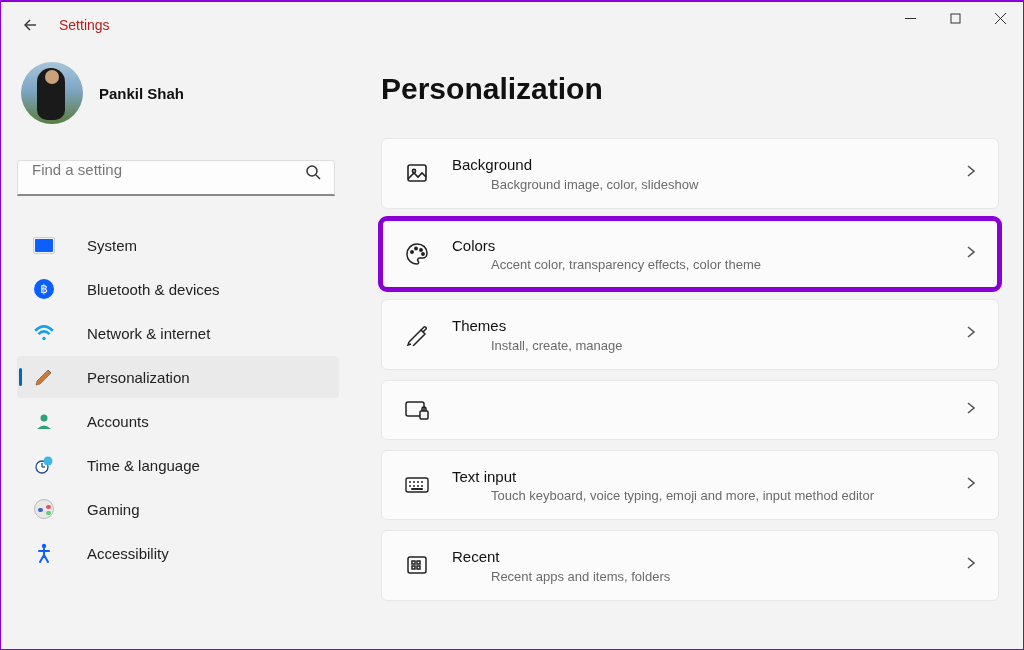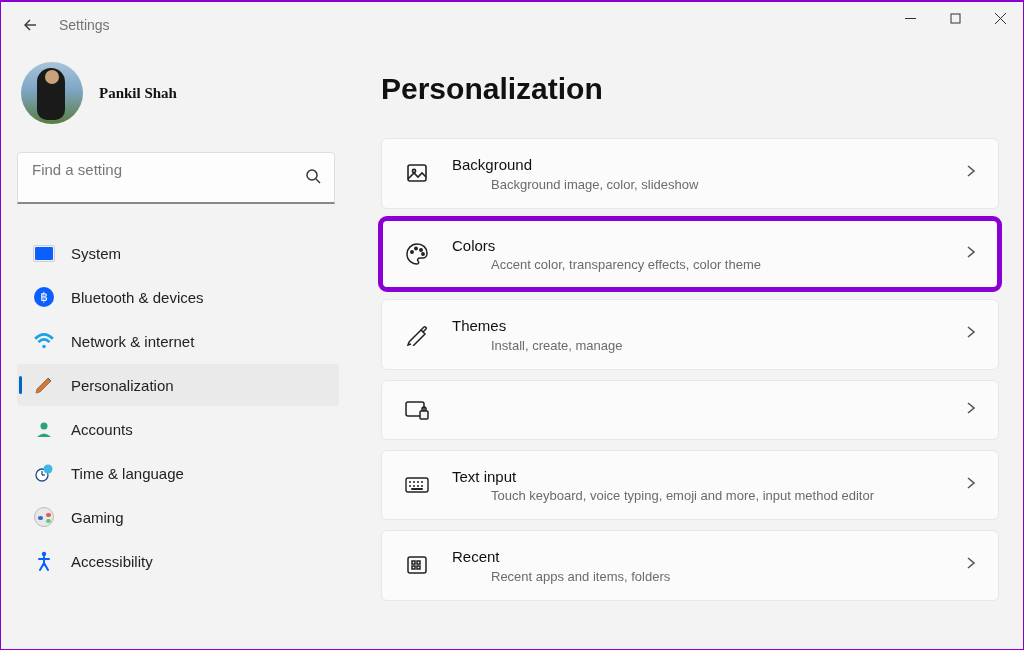--- a/index.html
+++ b/index.html
@@ -8,40 +8,40 @@
 
   
   .win-controls { position: absolute; top: 0; right: 0; display: flex; height: 32px; }
   .win-controls div { width: 45px; display: flex; align-items: center; justify-content: center; color: #555; cursor: default; }
   .win-controls svg { width: 11px; height: 11px; stroke: #333; stroke-width: 1; fill: none; }
 
   
   .topbar { display: flex; align-items: center; padding: 14px 20px 8px 20px; gap: 20px; }
   .back-arrow { width: 18px; height: 18px; display: flex; align-items: center; justify-content: center; cursor: pointer; }
   .back-arrow svg { width: 16px; height: 16px; stroke: #333; stroke-width: 1.4; fill: none; }
-  .title { font-size: 14px; color: #737373; }
+  .title { font-size: 14px; color: #b91c1c; }
 
   .app-body { display: flex; height: calc(100% - 46px); }
 
   
   .sidebar { width: 348px; padding: 20px 10px 0 16px; display: flex; flex-direction: column; }
-  .user { display: flex; align-items: center; gap: 16px; margin-bottom: 28px; padding-left: 4px; font-family: Liberation Serif, serif; }
+  .user { display: flex; align-items: center; gap: 16px; margin-bottom: 28px; padding-left: 4px; }
   .avatar { width: 62px; height: 62px; border-radius: 50%; background: linear-gradient(180deg,#a8c5d9 0%,#7ea6c4 45%,#5a7d3f 100%); position: relative; overflow: hidden; }
   .avatar::before { content:""; position:absolute; left:16px; top:6px; width:28px; height:52px; background:#1a1a1a; border-radius:14px 14px 10px 10px; }
   .avatar::after { content:""; position:absolute; left:24px; top:8px; width:14px; height:14px; background:#caa27a; border-radius:50%; }
   .username { font-weight: 600; font-size: 15px; color: #111; }
 
   .search { position: relative; margin: 0 4px 28px 0; }
-  .search input { width: 100%; height: 52px; border: 1px solid #ddd; border-bottom: 2px solid #888; background: #fdfdfd; font-size: 15px; padding: 0 44px 16px 14px; outline: none; border-radius: 4px 4px 0 0; color:#333; }
+  .search input { width: 100%; height: 36px; border: 1px solid #ddd; border-bottom: 2px solid #888; background: #fdfdfd; font-size: 15px; padding: 0 44px 16px 14px; outline: none; border-radius: 4px 4px 0 0; color:#333;margin-top:8px; }
   .search input::placeholder { color: #777; }
   .search .icon { position: absolute; right: 14px; top: 50%; transform: translateY(-50%); }
   .search .icon svg { width: 16px; height: 16px; stroke:#333; stroke-width:1.5; fill:none; }
 
   .nav { list-style: none; display:flex; flex-direction:column; gap:2px; }
-  .nav li { display:flex; align-items:center; height:42px; padding:0 12px 0 16px; border-radius:4px; cursor:default; font-size:15px; color:#222; position:relative; }
+  .nav li { display:flex; align-items:center; height:42px; padding:0 12px 0 16px; border-radius:4px; cursor:default; font-size:15px; color:#222; position:relative;gap:16px; }
   .nav li.selected { background:#eaeaea; }
   .nav li.selected::before { content:""; position:absolute; left:2px; top:12px; width:3px; height:18px; background:#0067c0; border-radius:2px; }
   .nav .ico { width:22px; height:22px; margin-right:16px; display:flex; align-items:center; justify-content:center; }
 
   
   .main { flex:1; padding: 30px 24px 0 32px; overflow:hidden; }
   .page-title { font-size: 30px; font-weight:600; margin-bottom: 32px; color:#111; }
 
   .cards { display:flex; flex-direction:column; gap:10px; }
   .card { background:#fbfbfb; border:1px solid #e7e7e7; border-radius:6px; display:flex; align-items:center; padding:16px 20px 16px 22px; cursor:default; position:relative; }

